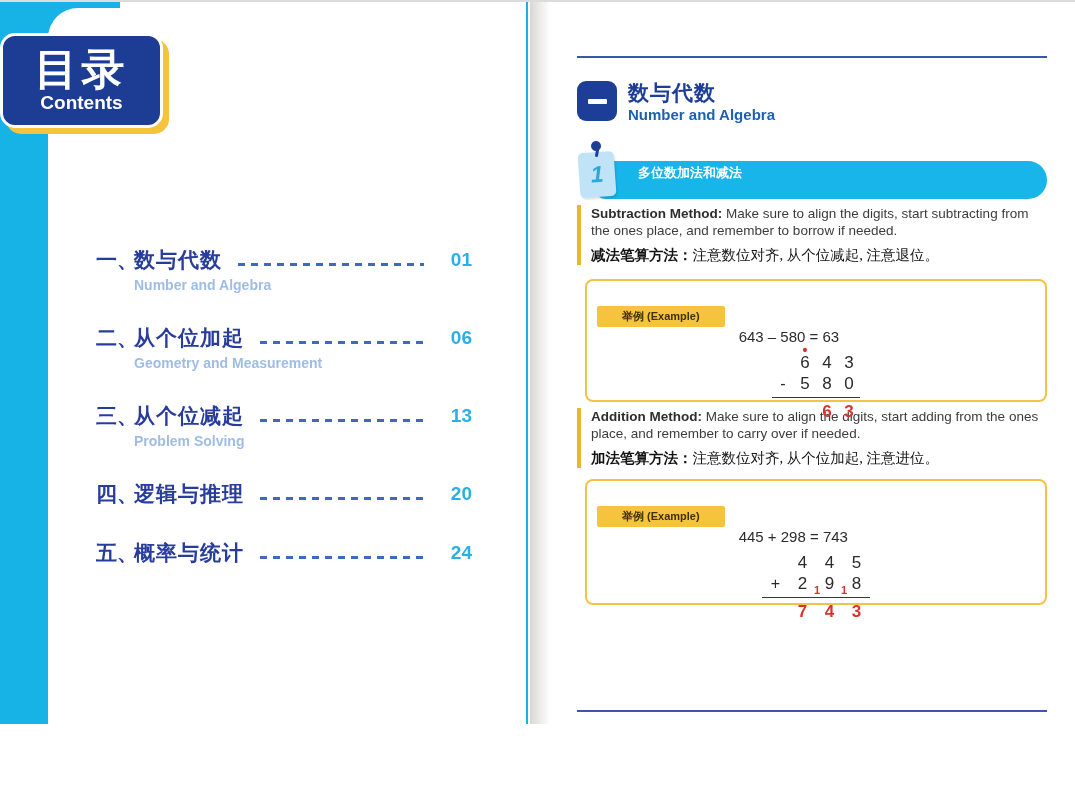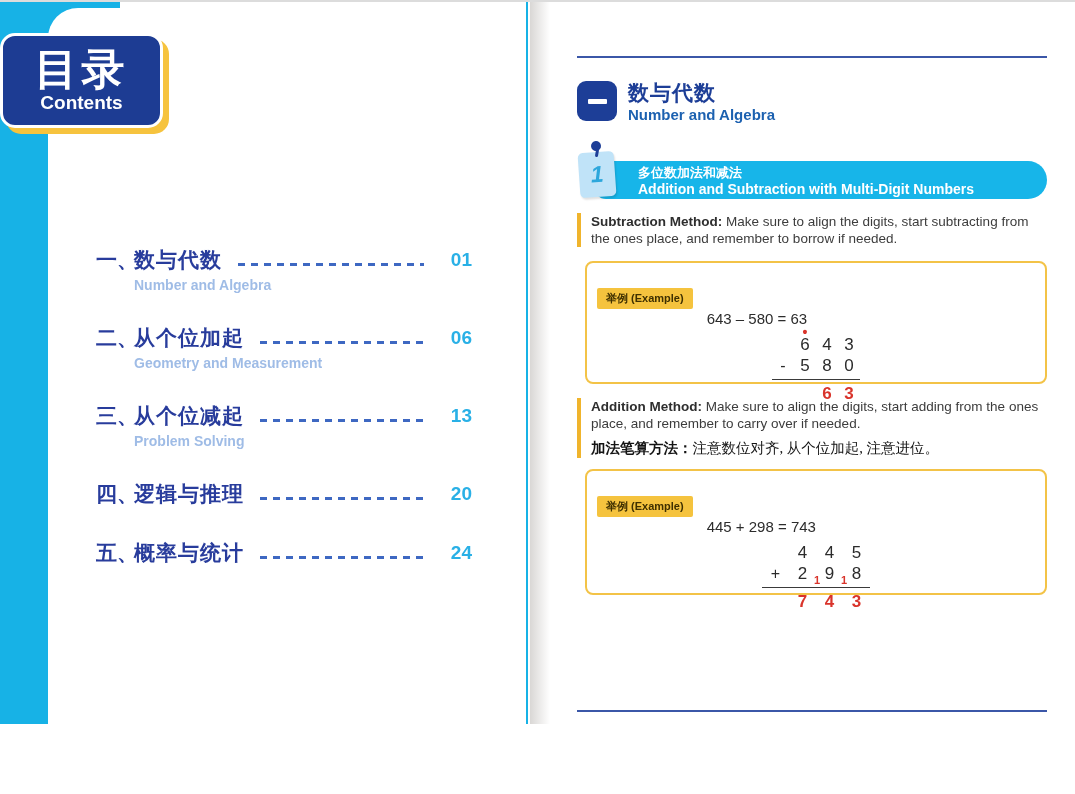--- a/index.html
+++ b/index.html
@@ -55,36 +55,36 @@
   .lesson-banner .zh{font-size:13px;font-weight:bold;line-height:15px;}
   .lesson-banner .en{font-size:14px;font-weight:bold;line-height:17px;margin-top:1px;}
   .sticky-note{position:absolute;left:-15px;top:-9px;width:36px;height:45px;background:#c0e3f8;
     border-radius:5px;transform:rotate(-4deg);box-shadow:1px 2px 2px rgba(0,0,0,0.12);
     display:flex;align-items:center;justify-content:center;z-index:2;}
   .sticky-note .num{color:#2da7dc;font-size:23px;font-weight:bold;font-style:italic;}
   .pin{position:absolute;left:14px;top:-11px;width:10px;height:10px;background:#1d3e97;border-radius:50%;}
   .pin:after{content:"";position:absolute;left:4px;top:8px;width:3px;height:8px;background:#1d3e97;
     transform:rotate(14deg);border-radius:2px;}
 
-  .method{display:flex;margin-top:14px;}
+  .method{display:flex;margin-top:6px;}
   .method .ybar{width:4px;background:#f0b42c;flex:0 0 auto;margin-right:10px;}
   .method .mtext{flex:1;}
   .method .en{font-size:13.5px;line-height:17px;color:#3c3c3c;margin:0;}
   .method .en b{color:#2e2e2e;}
   .method .zh{font-size:14.5px;line-height:19px;color:#141414;margin:7px 0 0 0;
     font-family:"Liberation Serif","DejaVu Serif",serif;}
   .method .zh b{font-weight:bold;}
 
   .example-box{margin-top:14px;margin-left:8px;border:2px solid #f3c347;border-radius:8px;
     background:#fff;padding:7px 10px;position:relative;}
   .box1{height:123px;}
   .box2{height:126px;margin-top:11px;}
   .ex-head{display:flex;align-items:center;}
   .ex-label{background:#f5c33e;color:#3f3000;font-size:11px;font-weight:bold;
-    padding:3px 9px;border-radius:2px;flex:0 0 auto;}
+    padding:3px 25px;border-radius:2px;flex:0 0 auto;}
   .ex-eq{font-size:15px;color:#2c2c2c;margin-left:14px;margin-top:40px;}
 
   .arith{width:fit-content;margin:7px auto 0;}
   .arith.wide .cell{width:27px;}
   .arow{display:flex;justify-content:flex-end;}
   .cell{width:22px;text-align:center;font-size:17px;color:#2b2b2b;position:relative;line-height:21px;}
   .cell.op{font-size:16px;}
   .arow.res .cell{color:#d9342b;font-weight:bold;}
   .aline{border-top:1.7px solid #3a3a3a;margin:3px 0 3px;}
   .bdot{position:absolute;top:-12px;left:50%;transform:translateX(-50%);color:#d9342b;
@@ -172,32 +172,32 @@
         </div>
         <div class="section-titles">
           <div class="zh">数与代数</div>
           <div class="en">Number and Algebra</div>
         </div>
       </div>
 
       <div class="lesson-wrap">
         <div class="lesson-banner">
           <div class="zh">多位数加法和减法</div>
-          <div class="en">Addition and Subtraction with Multi-Digit Numbers</div>
         </div>
         <div class="sticky-note">
           <span class="num">1</span>
           <div class="pin"></div>
         </div>
       </div>
 
       <div class="method">
         <div class="ybar"></div>
         <div class="mtext">
           <p class="en"><b>Subtraction Method:</b><span> Make sure to align the digits, start subtracting from the ones place, and remember to borrow if needed.</span></p>
+          <p class="zh"><b>减法笔算方法：</b><span>注意数位对齐, 从个位减起, 注意退位。</span></p>
         </div>
       </div>
 
       <div class="example-box box1">
         <div class="ex-head">
           <span class="ex-label">举例 (Example)</span>
           <span class="ex-eq">643 – 580 = 63</span>
         </div>
         <div class="arith">
             <div class="arow top">

